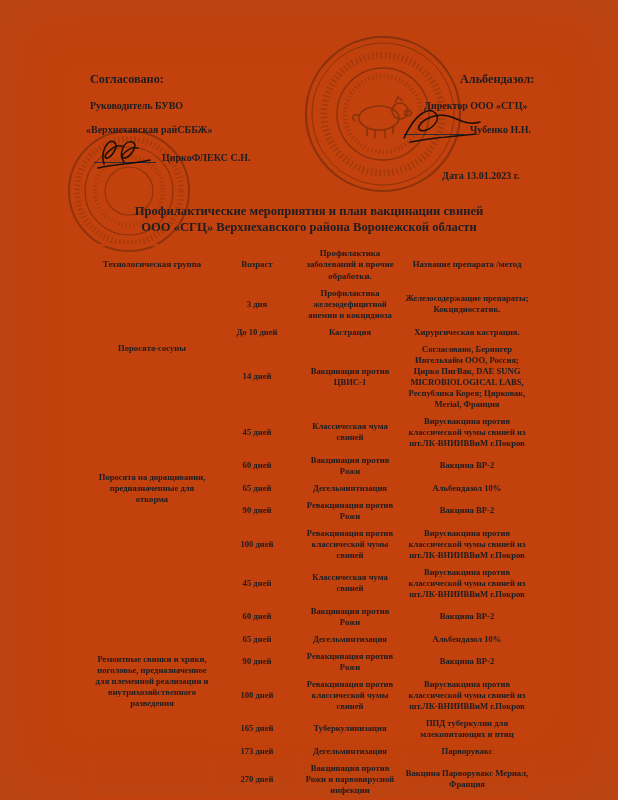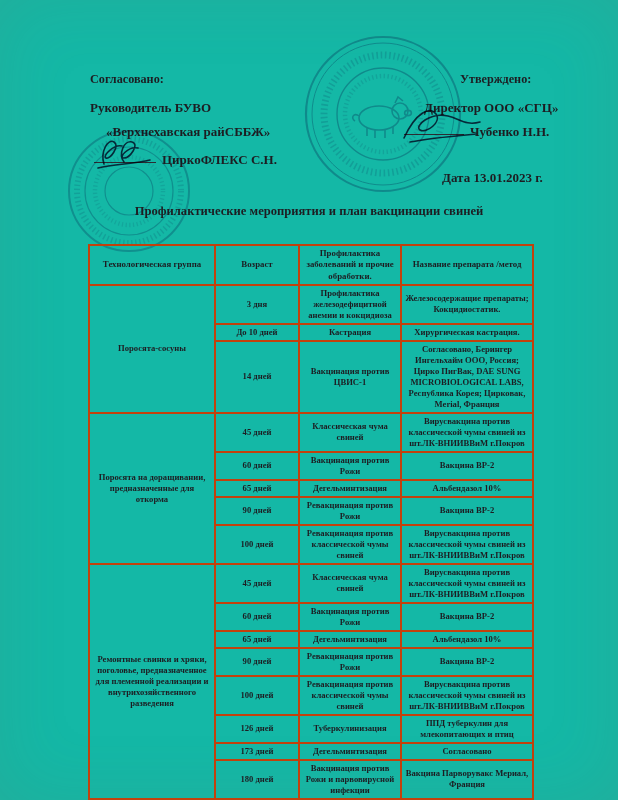--- a/index.html
+++ b/index.html
@@ -1,38 +1,38 @@
 <!DOCTYPE html>
 <html><head>
 <meta charset="utf-8">
 <style>
   html,body{margin:0;padding:0;}
   body{background:#dcdad5;font-family:"Liberation Serif",serif;}
-  .page{position:relative;width:618px;height:800px;margin:0 auto;background:#14b8a6;overflow:hidden;color:#1d1d22;box-shadow:inset 0 0 70px rgba(120,110,90,.14);}
+  .page{position:relative;width:618px;height:800px;margin:0 auto;background:#c2410c;overflow:hidden;color:#1d1d22;box-shadow:inset 0 0 70px rgba(120,110,90,.14);}
   .abs{position:absolute;}
-  .b{font-weight:bold;font-size:13px;white-space:nowrap;}
+  .b{font-weight:bold;font-size:10px;white-space:nowrap;}
   .hdr{font-size:12.2px;font-weight:bold;white-space:nowrap;}
   .line{border-bottom:1.2px solid #2c2c33;height:12px;}
   .title{left:0;right:0;text-align:center;font-weight:bold;font-size:12.6px;}
   table.plan{border-collapse:collapse;table-layout:fixed;width:444px;}
   table.plan th,table.plan td{border:2px solid #c2410c;font-weight:bold;font-size:8.6px;line-height:1.28;text-align:center;vertical-align:middle;padding:2px 3px;word-wrap:break-word;}
   table.plan th{font-size:8.8px;}
   .group-cell{padding:2px 6px;margin-top:28px;}
   .stamp,.sig{position:absolute;mix-blend-mode:multiply;pointer-events:none;}
 </style>
 </head>
 <body>
 
 <div class="page">
 
   <div class="abs hdr" style="left:90px;top:72px">Согласовано:</div>
-  <div class="abs hdr" style="left:460px;top:72px">Утверждено:</div>
+  <div class="abs hdr" style="left:460px;top:72px">Альбендазол:</div>
 
   <div class="abs b" style="left:90px;top:100px">Руководитель БУВО</div>
-  <div class="abs b" style="left:106px;top:124px">«Верхнехавская райСББЖ»</div>
+  <div class="abs b" style="left:86px;top:124px">«Верхнехавская райСББЖ»</div>
 
   <div class="abs b" style="left:424px;top:100px">Директор ООО «СГЦ»</div>
 
   <div class="abs line" style="left:404px;top:122px;width:60px"></div>
   <div class="abs b" style="left:470px;top:124px">Чубенко Н.Н.</div>
 
   <div class="abs line" style="left:94px;top:150px;width:62px"></div>
   <div class="abs b" style="left:162px;top:152px">ЦиркоФЛЕКС С.Н.</div>
 
   <div class="abs b" style="left:442px;top:170px">Дата 13.01.2023 г.</div>
@@ -74,20 +74,21 @@
   </svg>
 
   <svg class="sig" style="left:396px;top:104px" width="92" height="44" viewBox="0 0 92 44">
     <g fill="none" stroke="#2b3a57" stroke-linecap="round" stroke-width="1.6">
       <path d="M8,34 C20,8 34,2 40,10 C46,18 30,30 24,26 C18,22 34,8 52,12 C64,15 70,22 84,18"></path>
       <path d="M14,38 C34,34 58,32 80,30"></path>
     </g>
   </svg>
 
   <div class="abs title" style="top:204px">Профилактические мероприятия и план вакцинации свиней</div>
+  <div class="abs title" style="top:220px">ООО «СГЦ» Верхнехавского района Воронежской области</div>
 
   <table class="plan abs" style="left:88px;top:244px">
     <colgroup>
       <col style="width:126px">
         <col style="width:84px">
         <col style="width:102px">
         <col style="width:132px">
     </colgroup>
     <thead>
       <tr>
@@ -163,30 +164,30 @@
         <td>90 дней</td>
         <td>Ревакцинация против Рожи</td>
         <td>Вакцина ВР-2</td>
       </tr>
       <tr>
         <td>100 дней</td>
         <td>Ревакцинация против классической чумы свиней</td>
         <td>Вирусвакцина против классической чумы свиней из шт.ЛК-ВНИИВВиМ  г.Покров</td>
       </tr>
       <tr>
-        <td>126 дней</td>
+        <td>165 дней</td>
         <td>Туберкулинизация</td>
         <td>ППД туберкулин для млекопитающих и птиц</td>
       </tr>
       <tr>
         <td>173 дней</td>
         <td>Дегельминтизация</td>
-        <td>Согласовано</td>
+        <td>Парворувакс</td>
       </tr>
       <tr>
-        <td>180 дней</td>
+        <td>270 дней</td>
         <td>Вакцинация против Рожи и парвовирусной инфекции</td>
         <td>Вакцина Парворувакс Мериал, Франция</td>
       </tr>
     </tbody>
   </table>
 
 </div>
 
 </body></html>

